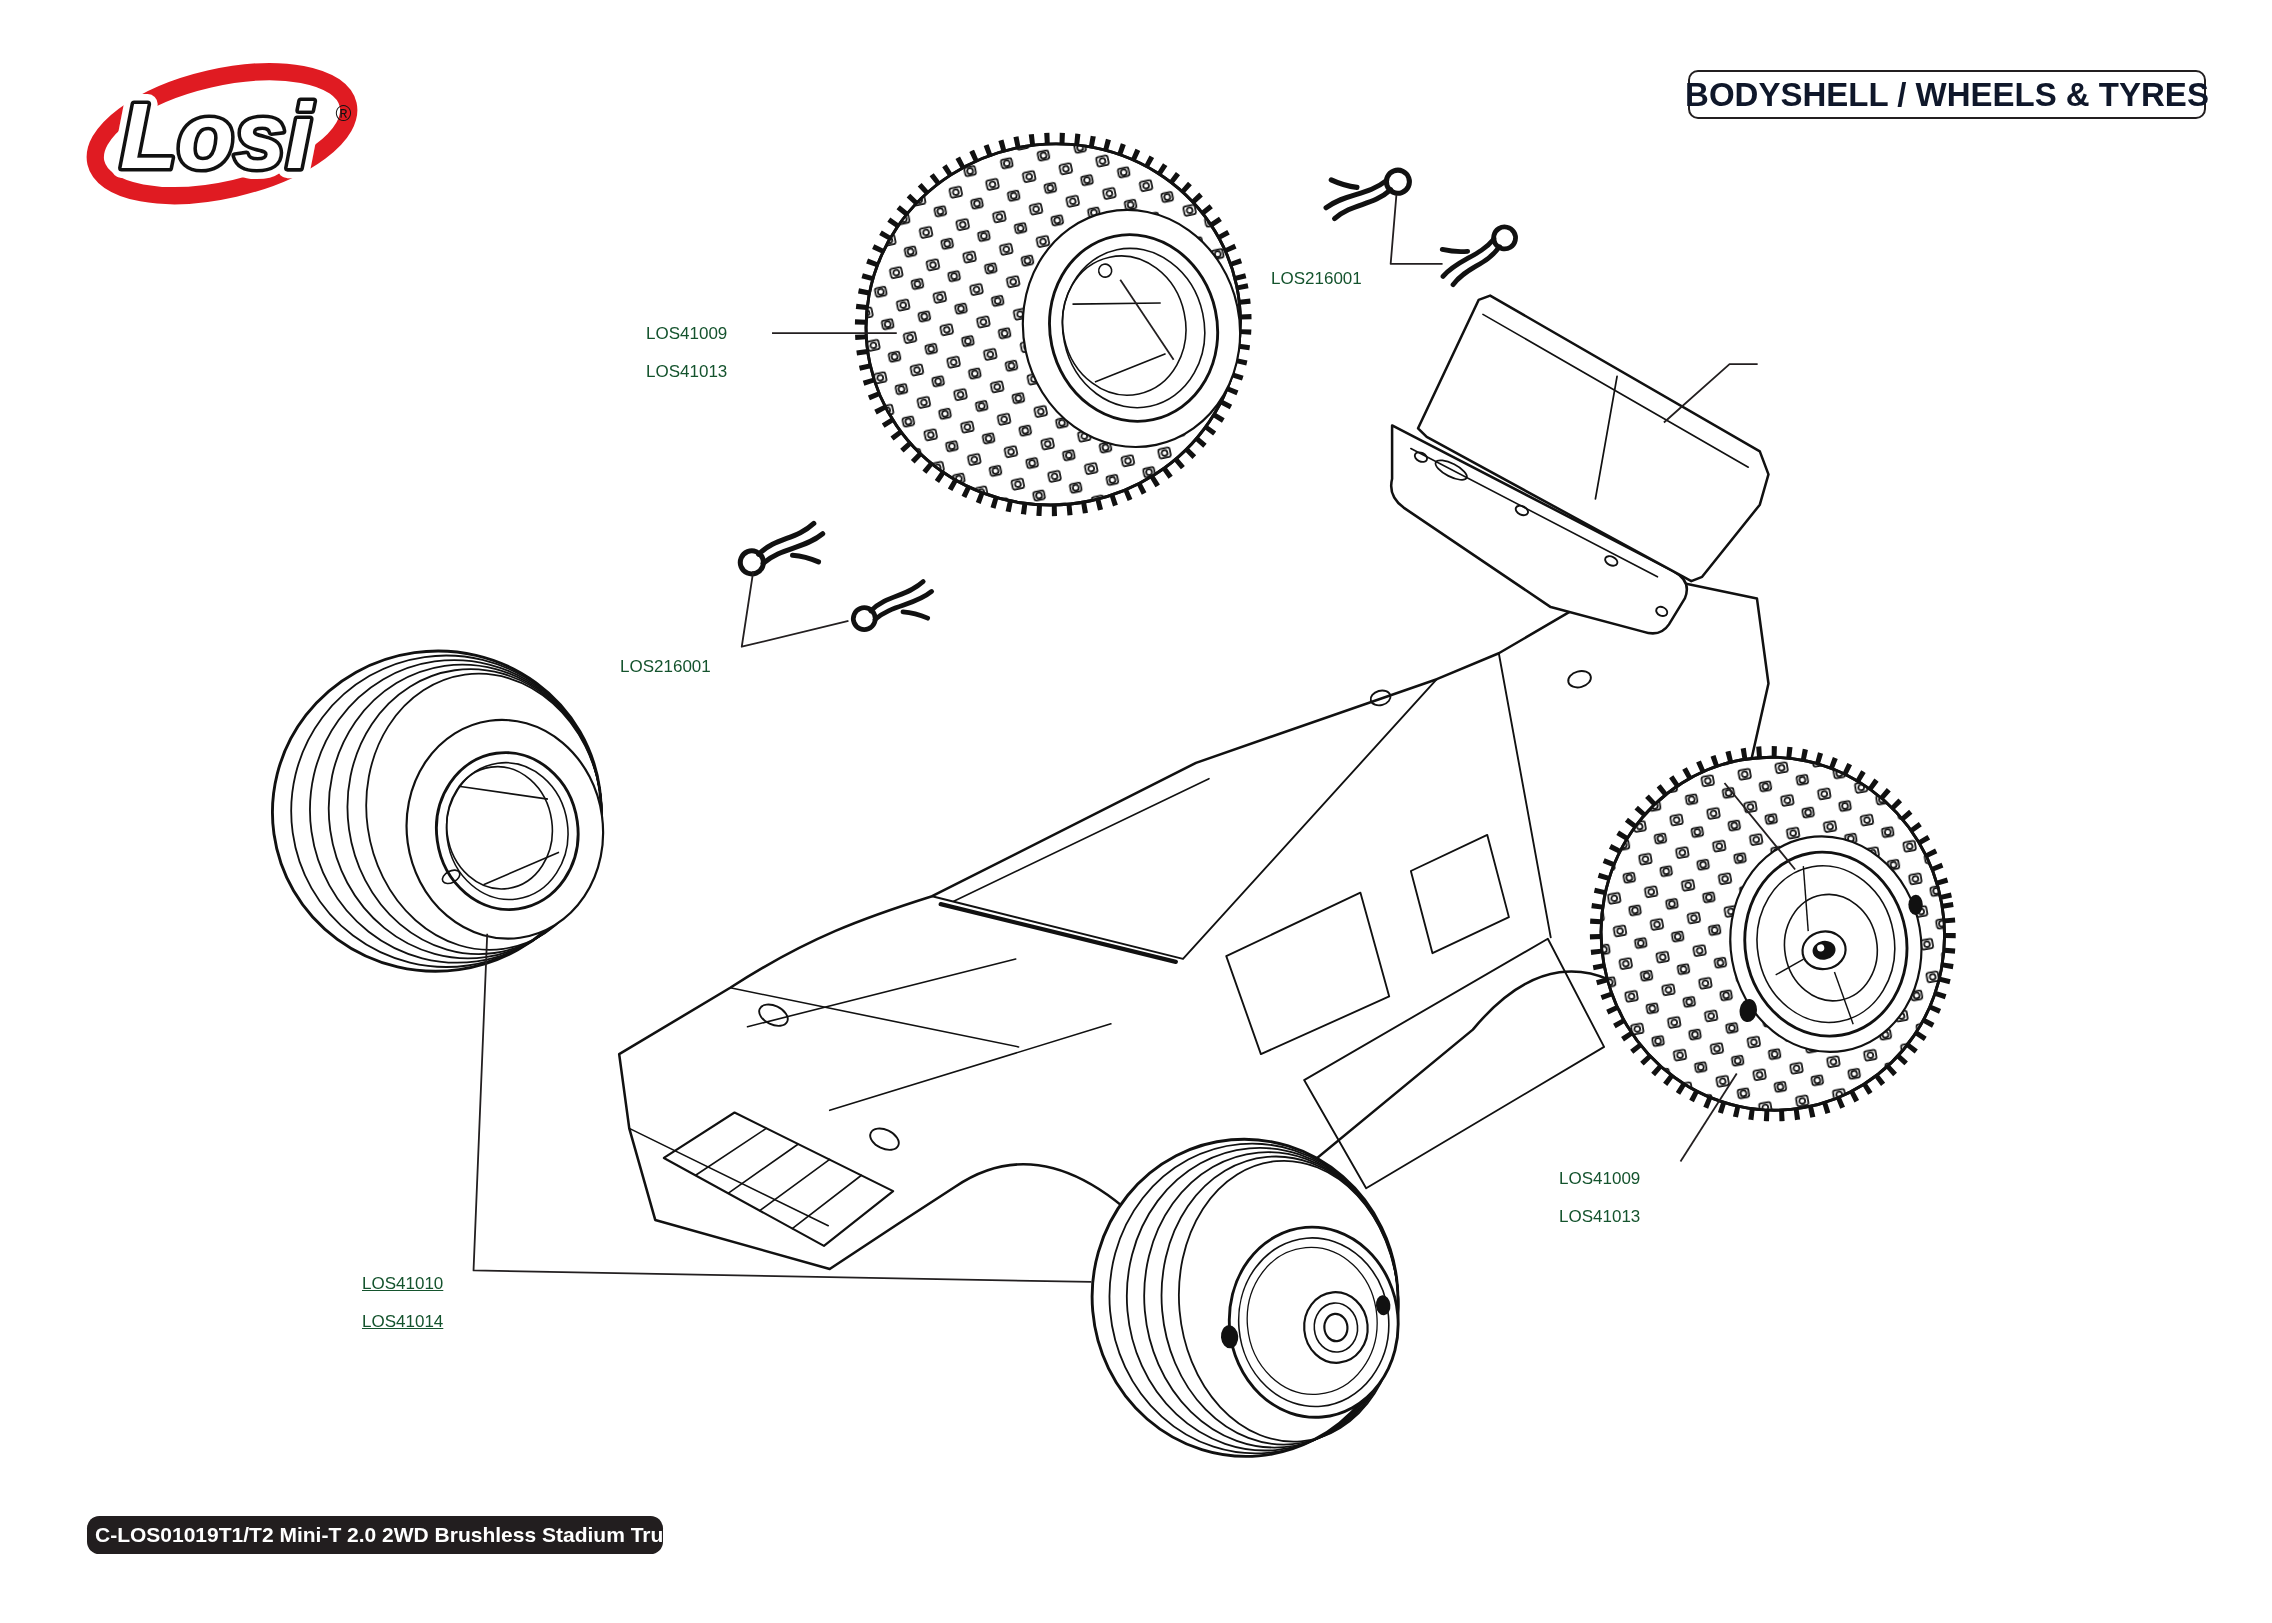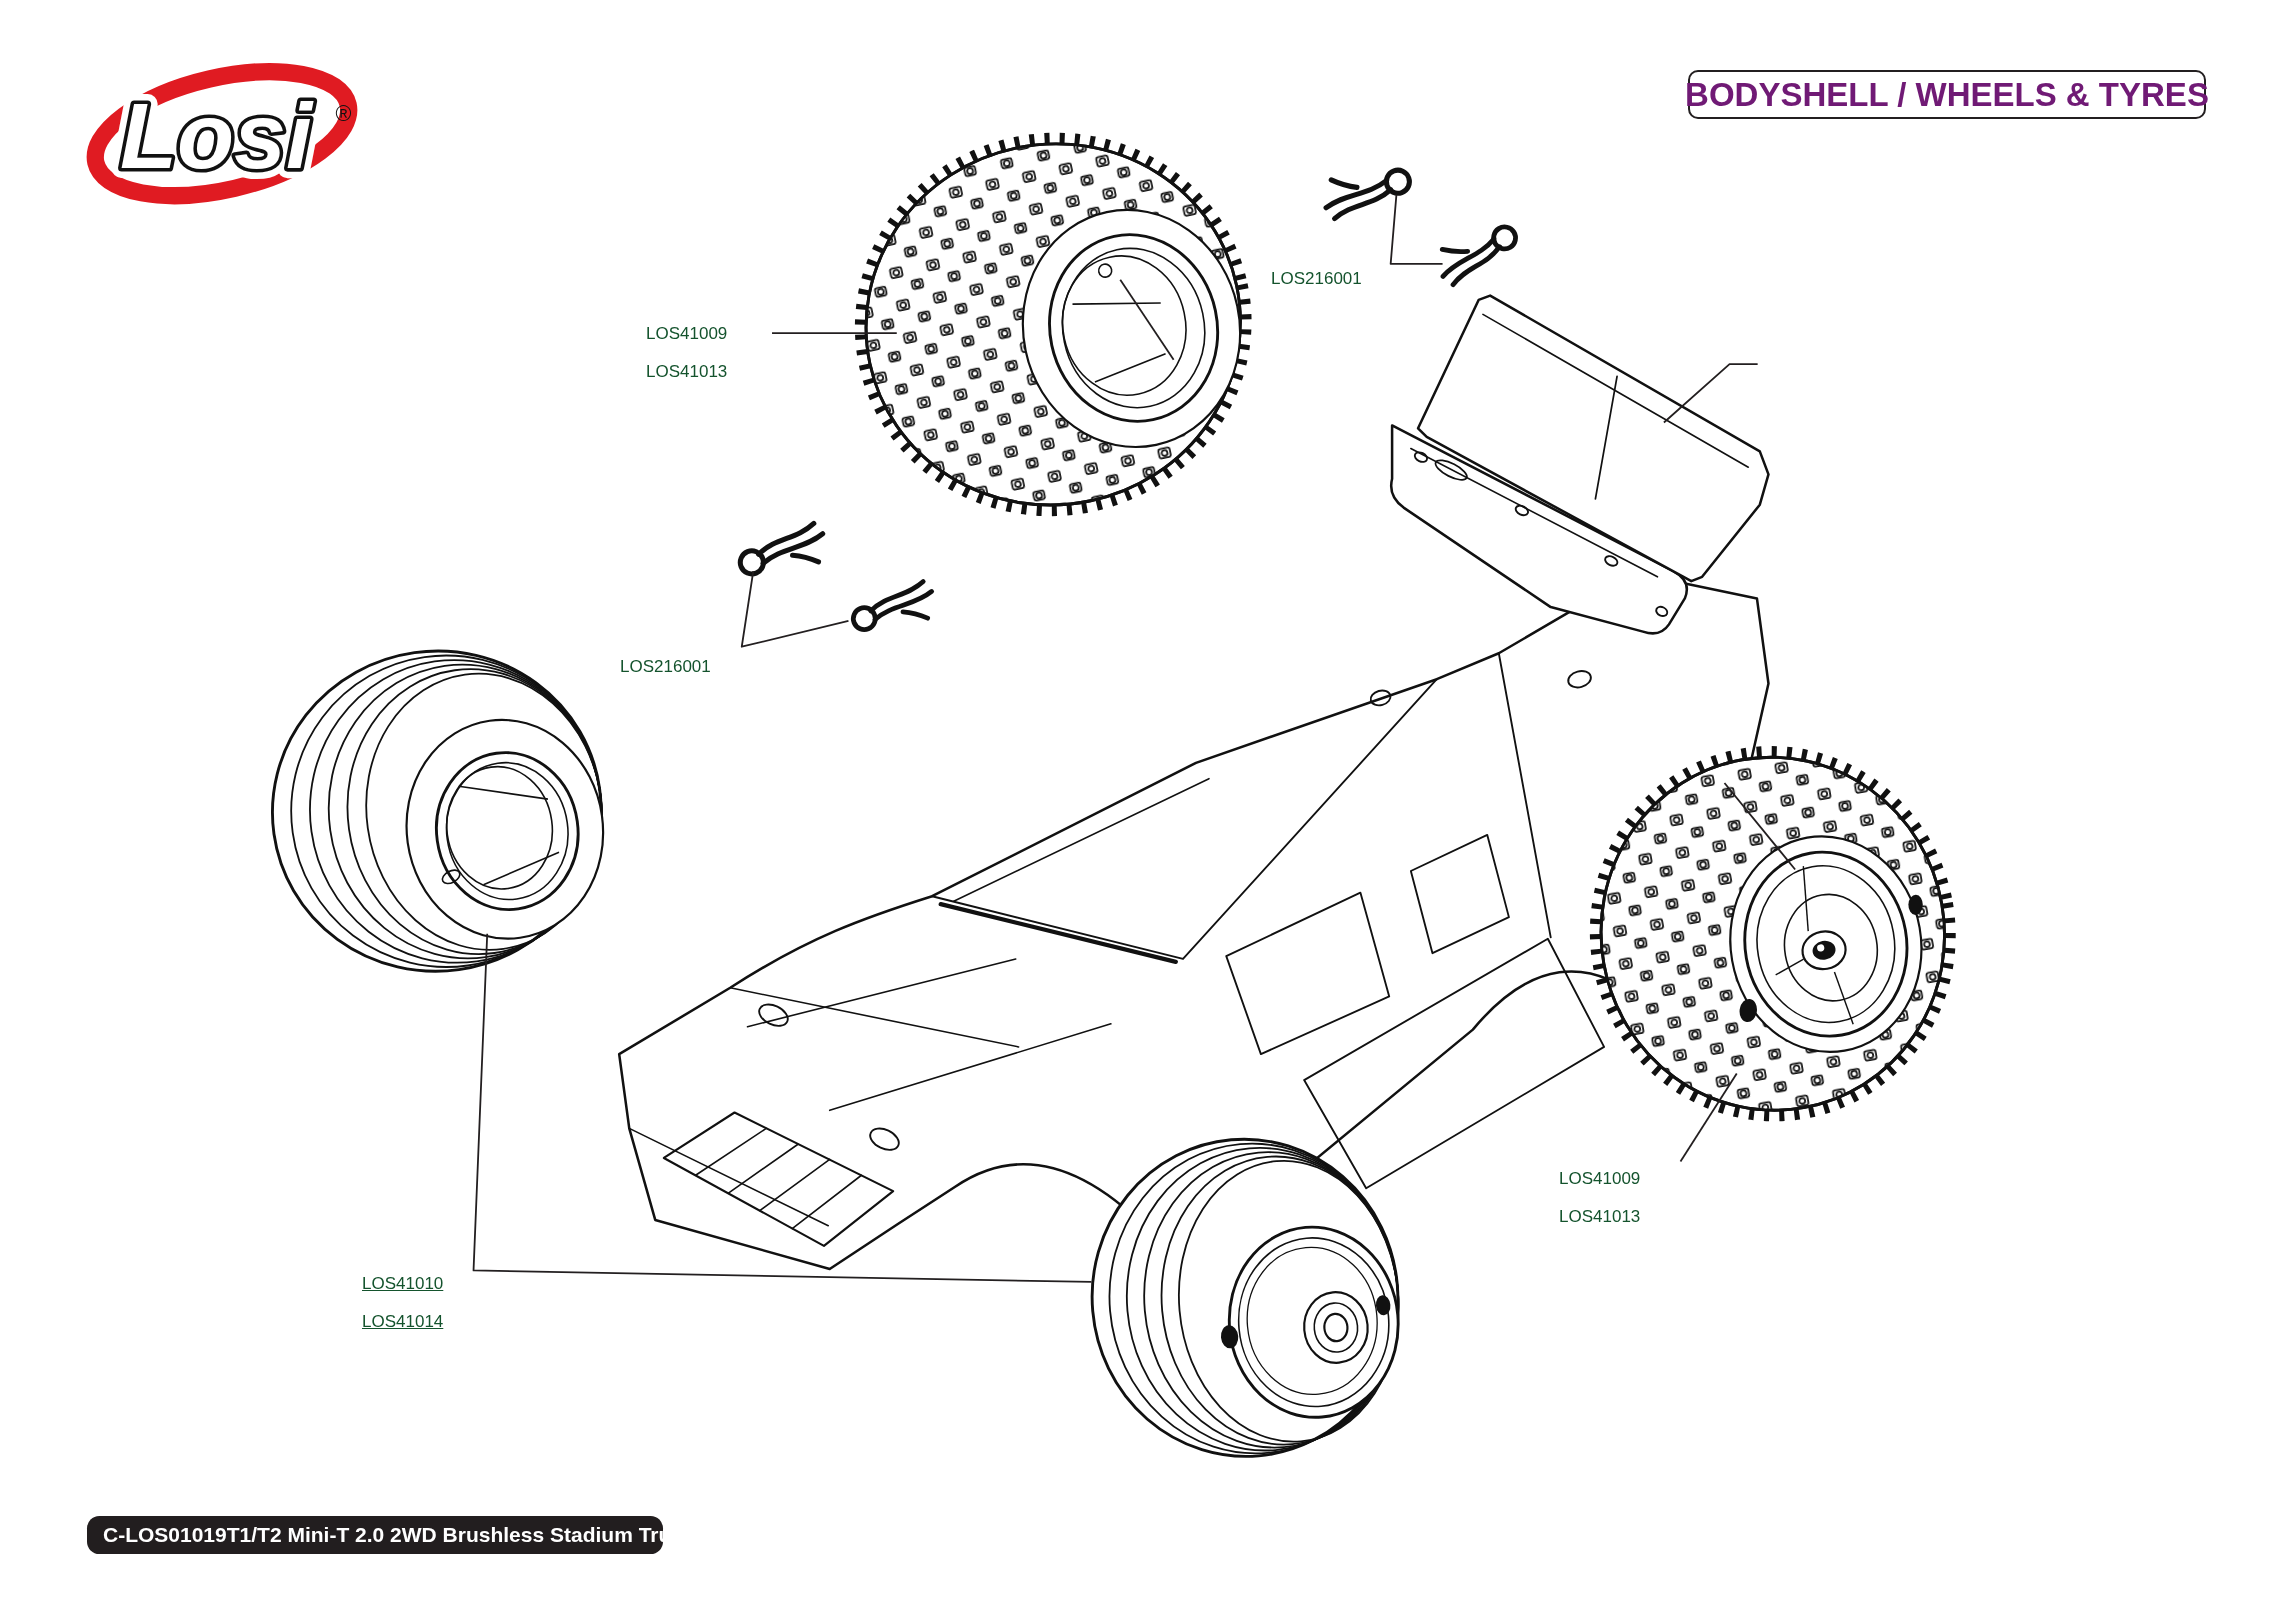--- a/index.html
+++ b/index.html
@@ -3,24 +3,24 @@
 <meta charset="utf-8">
 <style>
   html,body{margin:0;padding:0;background:#ffffff;}
   .canvas{position:relative;width:2273px;height:1623px;background:#ffffff;overflow:hidden;
           font-family:"Liberation Sans",sans-serif;}
   .diagram-svg{position:absolute;left:0;top:0;}
   .logo-svg{position:absolute;left:78px;top:56px;}
   .title-box{position:absolute;left:1688px;top:70px;width:514px;height:45px;
              border:2.9px solid #231f20;border-radius:10px;background:#fff;
              display:flex;align-items:center;justify-content:center;
-             font-size:33px;font-weight:bold;color:#701a75;white-space:nowrap;}
+             font-size:33px;font-weight:bold;color:#0f172a;white-space:nowrap;}
   .footer-box{position:absolute;left:87px;top:1516px;width:576px;height:38px;
               background:#221e1f;border-radius:12.3px;color:#ffffff;
-              display:flex;align-items:center;padding-left:16px;box-sizing:border-box;
+              display:flex;align-items:center;padding-left:8px;box-sizing:border-box;
               font-size:21px;font-weight:bold;white-space:nowrap;}
   .part-label{position:absolute;font-size:17px;line-height:38px;color:#14532d;white-space:nowrap;}
   #lbl-front-tire-top{left:646px;top:315px;}
   #lbl-clips-top{left:1271px;top:260px;}
   #lbl-wing{left:1763px;top:347px;}
   #lbl-clips-mid{left:620px;top:648px;}
   #lbl-front-tire-right{left:1559px;top:1160px;}
   #lbl-rear-wheels{left:362px;top:1265px;text-decoration:underline;}
 </style>
 </head>

